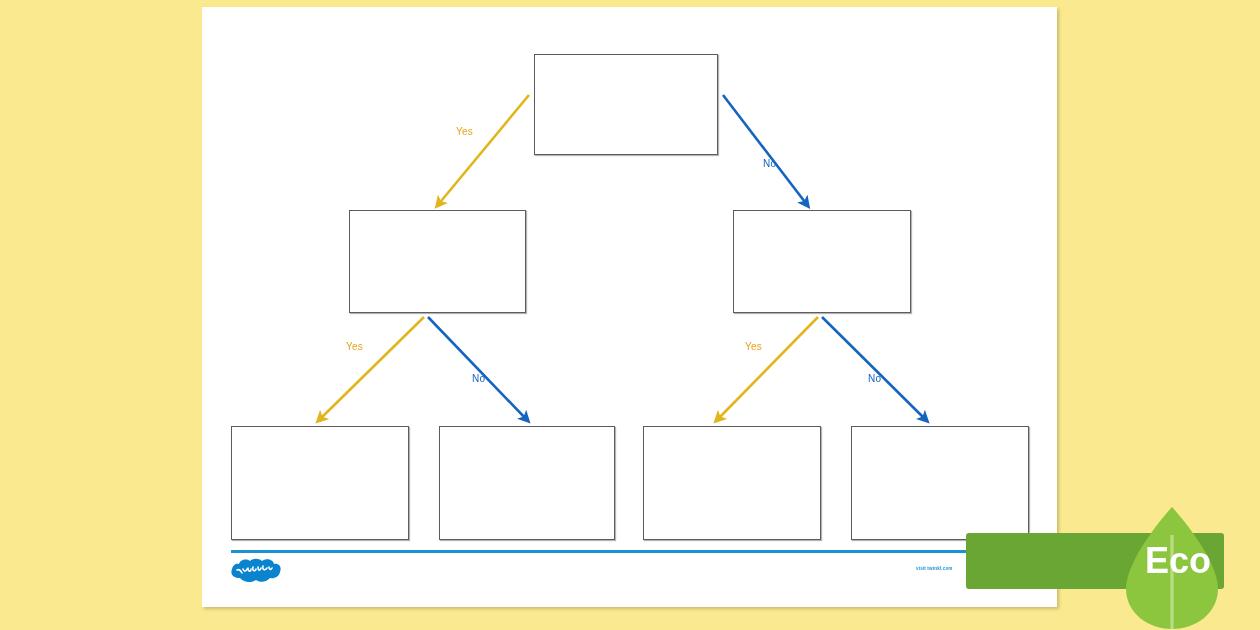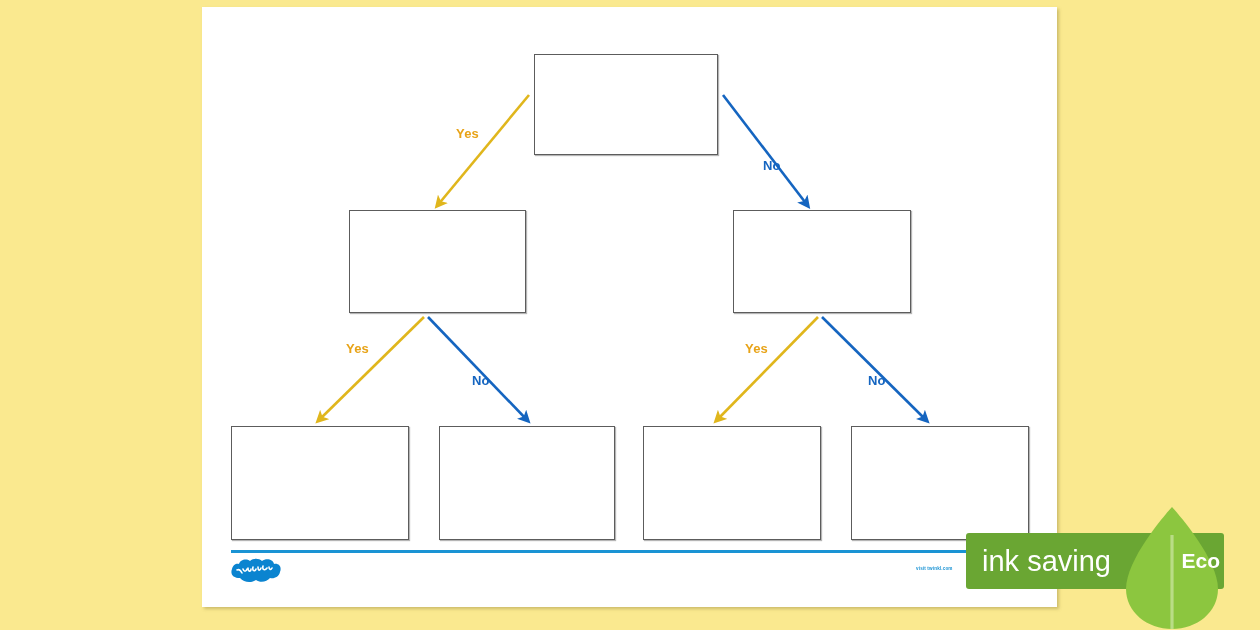--- a/index.html
+++ b/index.html
@@ -46,22 +46,22 @@
     position: absolute;
     background: #ffffff;
     border: 1.4px solid #5c5c5c;
     box-sizing: border-box;
     box-shadow: 1px 1px 1px rgba(90,90,90,0.45);
   }
 
   .edge-label {
     position: absolute;
     font-family: "Liberation Sans", sans-serif;
-    font-size: 13px;
-    font-weight: bold;
+    font-size: 10px;
+    font-weight: normal;
     letter-spacing: 0.2px;
     white-space: nowrap;
     user-select: none;
   }
   .edge-label.yes { color: #e8a317; }
   .edge-label.no  { color: #1565c0; margin-top: 32px; }
 
   
   #footer-rule {
     position: absolute;
@@ -127,23 +127,23 @@
     width: 108px;
     height: 126px;
   }
   #eco-word {
     position: absolute;
     left: 170px;
     top: 0;
     width: 84px;
     height: 56px;
     line-height: 56px;
-    text-align: right;
+    text-align: center;
     color: #ffffff;
-    font-size: 21px;
+    font-size: 36px;
     font-weight: bold;
     font-family: "Liberation Sans", sans-serif;
   }
 </style>
 </head>
 <body>
 
 <div id="stage">
 
   <div id="card"></div>
@@ -201,21 +201,20 @@
              C22,25 14,25 10,20 Z" fill="#0b84d0"></path>
     <path d="M7,12 c2,-1 4,1 5,3 M13,11 c1,3 3,3 4,0 M18,10 c0,4 3,4 3,1
              M23,9 c-1,4 2,5 3,2 M28,9 c0,4 2,4 3,1 M33,8 c-1,4 2,5 4,2
              M39,9 c0,3 2,3 3,1" stroke="#ffffff" stroke-width="1.6" fill="none" stroke-linecap="round"></path>
   </svg>
 
   <div id="visit-text">visit twinkl.com</div>
 
   <div id="eco-badge">
     <div id="eco-bar"></div>
-    <div id="eco-ink-text">ink saving</div>
     <svg id="eco-leaf" viewBox="0 0 108 126" xmlns="http://www.w3.org/2000/svg">
       <path d="M54,2 C54,2 100,52 100,84 C100,107 79,124 54,124
                C29,124 8,107 8,84 C8,52 54,2 54,2 Z" fill="#8cc63f"></path>
       <line x1="54" y1="30" x2="54" y2="124" stroke="#b9dd86" stroke-width="3.2"></line>
     </svg>
     <div id="eco-word">Eco</div>
   </div>
 
 </div>
 

